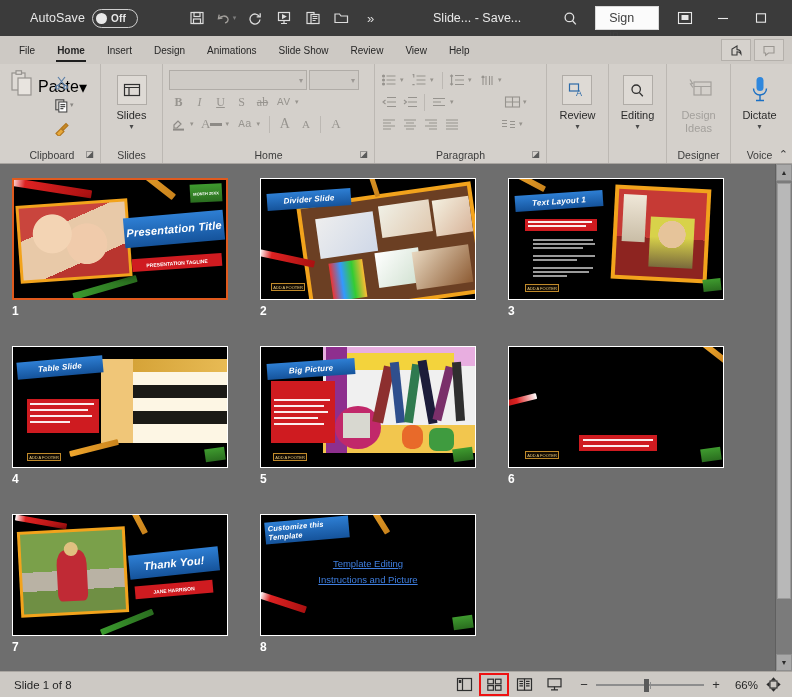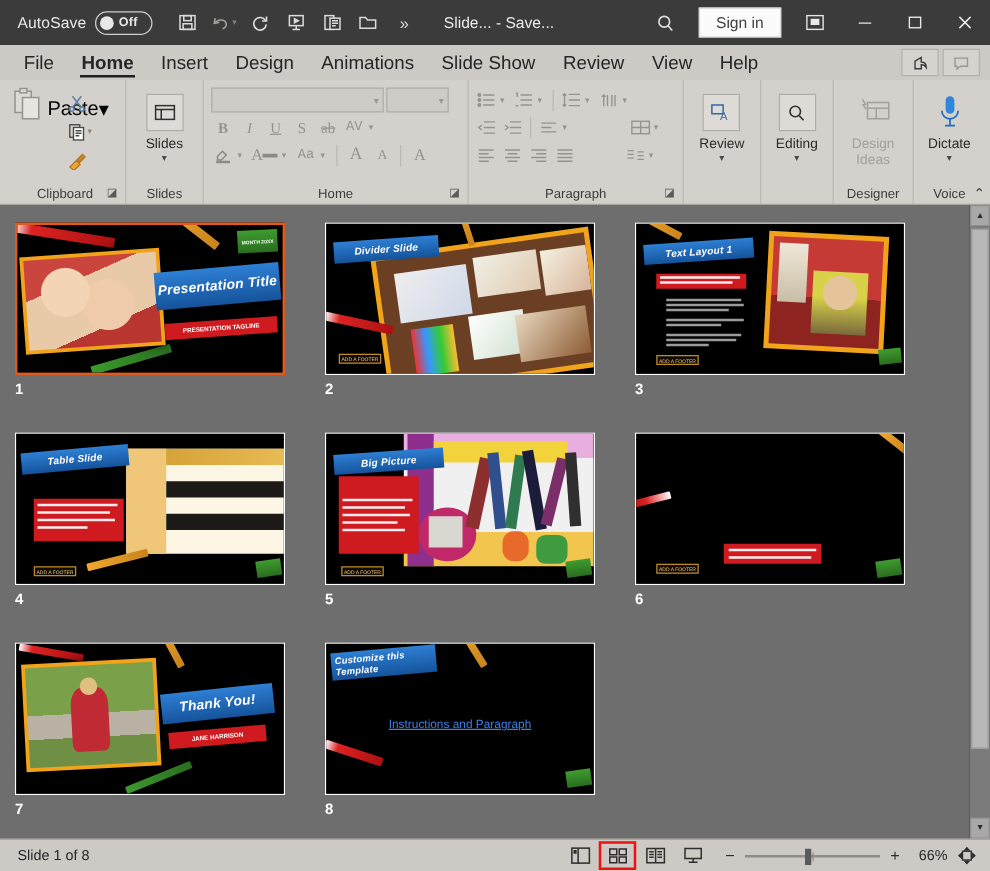--- a/index.html
+++ b/index.html
@@ -8,21 +8,21 @@
     font-family: "Liberation Sans", sans-serif;
     background: #6e6e6e;
     overflow: hidden;
     -webkit-font-smoothing: antialiased;
   }
   .app { width: 792px; height: 697px; display: flex; flex-direction: column; position: relative; }
 
   
   .titlebar {
     height: 36px; background: #3b3b3b; display: flex; align-items: center;
-    flex: 0 0 36px; color: #f0f0f0; padding-left: 0;
+    flex: 0 0 36px; color: #f0f0f0; padding-left: 16px; gap: 31px;
   }
   .autosave-wrap { display: flex; align-items: center; gap: 7px; margin-left: 14px; }
   .autosave-label { font-size: 12.5px; color: #e8e8e8; letter-spacing: .1px; }
   .toggle {
     width: 46px; height: 19px; border-radius: 10px; border: 1.4px solid #cfcfcf;
     display: flex; align-items: center; padding: 0 3px; gap: 4px; background: transparent;
   }
   .toggle .knob { width: 11px; height: 11px; border-radius: 50%; background: #e8e8e8; }
   .toggle .off { font-size: 10px; color: #e8e8e8; font-weight: bold; letter-spacing: .2px;}
   .qat { display: flex; align-items: center; gap: 2px; margin-left: 14px; }
@@ -43,21 +43,21 @@
     border: 1px solid #d8d8d8; margin: 0 7px; height: 24px; line-height: 17px;
   }
   .tb-icon { width: 40px; height: 34px; display: flex; align-items: center; justify-content: center; color: #e8e8e8; }
 
   
   .tabs {
     height: 28px; background: #cdc9c4; display: flex; align-items: stretch;
     flex: 0 0 28px; padding-left: 8px; position: relative;
   }
   .tab {
-    font-size: 15px; color: #262626; padding: 0 11px; display: flex; align-items: center;
+    font-size: 10px; color: #262626; padding: 0 11px; display: flex; align-items: center;
     position: relative; white-space: nowrap; text-align: center;
   }
   .tab.active { font-weight: 600; }
   .tab.active::after {
     content: ""; position: absolute; left: 10px; right: 10px; bottom: 2px;
     height: 2.5px; background: #1f1f1f;
   }
   .tabs-right { margin-left: auto; display: flex; align-items: center; gap: 3px; padding-right: 8px; }
   .tab-sq {
     width: 30px; height: 22px; border: 1px solid #b4b0ab; background: #d6d2cd;
@@ -779,21 +779,22 @@
         <div class="slide-num">7</div>
       </div>
 
       <div class="slide-cell">
         <div class="thumb-wrap">
           <div class="thumb">
             <div class="sl">
               <div class="pencil" style="left:96px;top:-2px;width:40px;height:6px;background:linear-gradient(90deg,#f0a72e,#c9831c);transform:rotate(58deg)"></div>
               <div class="pencil" style="left:-2px;top:84px;width:48px;height:7px;background:linear-gradient(90deg,#fff,#d22 22%,#a11);transform:rotate(18deg)"></div>
               <div class="tagblue" style="left:4px;top:4px;width:84px;height:22px;transform:rotate(-5deg);font-size:7.5px;line-height:9px;flex-direction:column;padding:0 3px;align-items:flex-start;text-align:left">Customize this Template</div>
-              <div class="hlink" style="top:58px">Instructions and Paragraph</div>
+              <div class="hlink" style="top:42px">Template Editing</div>
+              <div class="hlink" style="top:58px">Instructions and Picture</div>
               <div class="taggreen" style="right:2px;bottom:6px;width:20px;height:13px;transform:rotate(-8deg)"></div>
             </div>
           </div>
         </div>
         <div class="slide-num">8</div>
       </div>
     </div>
 
     <div class="vscroll">
       <div class="scroll-arrow">▲</div>

